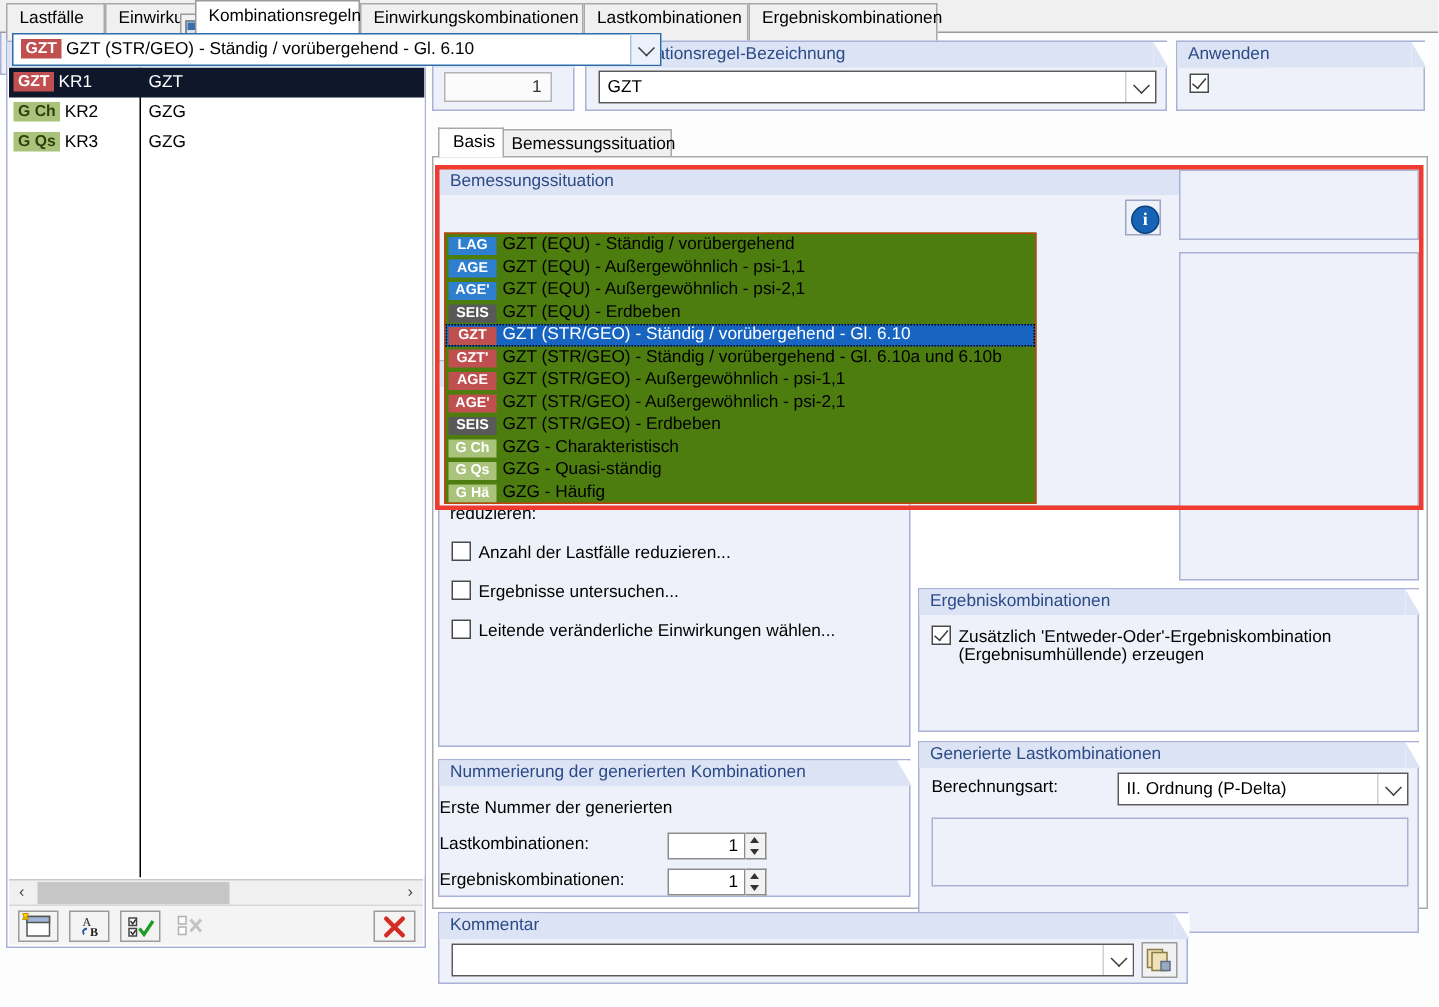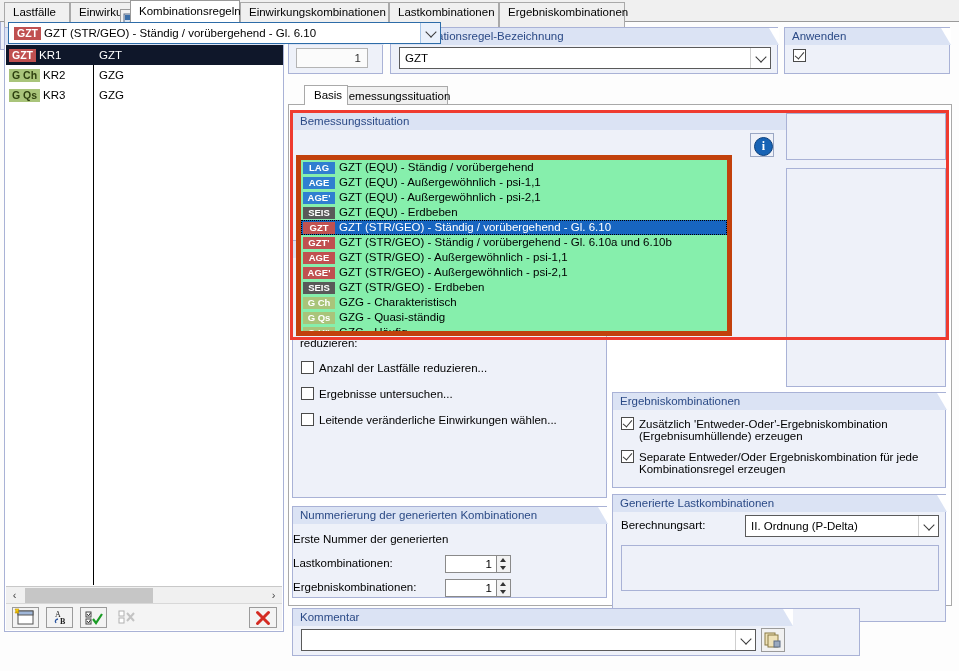--- a/index.html
+++ b/index.html
@@ -97,22 +97,22 @@
   #bem-combo{position:absolute;left:8px;top:22px;width:433px;height:22px;box-sizing:border-box;
              border:1px solid #2d6ca8;background:#fff;z-index:41;}
   #bem-combo .cbtn{background:#eaf1fb;border-left:1px solid #a6c5e6;}
   #info-btn{position:absolute;left:750px;top:133px;width:24px;height:24px;box-sizing:border-box;
             border:1px solid #9aa7c4;background:#eef1f9;z-index:42;}
   .infocircle{position:absolute;left:3px;top:3px;width:17px;height:17px;border-radius:50%;
      background:#1763b5;border:1px solid #0c407c;color:#fff;font-weight:bold;font-size:12px;
      line-height:16px;text-align:center;font-family:"Liberation Serif",serif;}
 
   
-  #ddlist{position:absolute;left:296px;top:155px;width:436px;height:181px;
-          background:#86efac;border:5px solid #c2410c;z-index:45;overflow:hidden;box-sizing:border-box;}
+  #ddlist{position:absolute;left:296px;top:155px;width:395px;height:181px;
+          background:#4d7c0f;border:1px solid #c2410c;z-index:45;overflow:hidden;box-sizing:border-box;}
   .dditem{position:relative;height:15px;line-height:15px;white-space:nowrap;padding-left:2px;font-size:11.5px;}
   .dditem.sel{background:#1765c0;color:#fff;outline:1px dotted #000;outline-offset:-1px;}
   .dditem .dbadge{display:inline-block;min-width:28px;text-align:center;padding:0 2px;
      font-size:9.5px;font-weight:bold;line-height:12px;color:#fff;margin-right:4px;vertical-align:middle;}
   .dd-lab{vertical-align:middle;}
 
   
   #red-group{left:292px;top:240px;width:315px;height:258px;}
   #red-head{width:305px;}
   #red-corner{left:305px;}
@@ -146,21 +146,21 @@
   #ek-corner{left:324px;}
   #gl-group{left:612px;top:494px;width:334px;height:128px;}
   #gl-head{width:324px;}
   #gl-corner{left:324px;}
   #ber-label{position:absolute;left:8px;top:24px;}
   #ber-combo{left:132px;top:20px;width:194px;height:22px;}
   #gl-inner{position:absolute;left:8px;top:50px;width:318px;height:46px;box-sizing:border-box;
      border:1px solid #a9b2d6;background:#eef1f9;}
 
   
-  #kom-group{left:292px;top:608px;width:568px;height:48px;padding-left:37px;}
+  #kom-group{left:292px;top:608px;width:500px;height:48px;padding-left:37px;}
   #kom-head{width:490px;}
   #kom-corner{left:490px;}
   #kom-combo{left:8px;top:20px;width:455px;height:22px;}
   #kom-btn{position:absolute;left:468px;top:19px;width:24px;height:24px;box-sizing:border-box;
      border:1px solid #9b9b9b;background:#f1f1f1;}
 
   #right-group{left:796px;top:608px;width:154px;height:48px;background:#eef1f9;border:1px solid #a9b2d6;}
   #right-btn{position:absolute;left:120px;top:9px;width:26px;height:24px;box-sizing:border-box;
      border:1px solid #9b9b9b;background:#f1f1f1;}
 
@@ -267,21 +267,21 @@
     </div>
   </div>
 
   <div class="group" id="anw-group">
     <div class="grp-head" id="anw-head"></div>
     <div class="grp-corner" id="anw-corner"></div>
     <div class="gtitle">Anwenden</div>
     <span id="anw-chk" class="chk on"></span>
   </div>
 
-  <div class="itab active" style="left:304px;top:85px;width:44px;text-align:right;"><span>Basis</span></div>
+  <div class="itab active" style="left:292px;top:85px;width:44px;text-align:right;"><span>Basis</span></div>
   <div class="itab" style="left:331px;top:86px;width:117px;"><span>Bemessungssituation</span></div>
   <div id="panel"></div>
 
   <div class="group" id="bem-group">
     <div class="grp-head" id="bem-head"></div>
     <div class="grp-corner" id="bem-corner"></div>
     <div class="gtitle">Bemessungssituation</div>
     <div id="bem-en">EN 1990 | CEN</div>
   </div>
 
@@ -361,24 +361,20 @@
   <div class="group" id="rt2"></div>
 
   <div class="group" id="ek-group">
     <div class="grp-head" id="ek-head"></div>
     <div class="grp-corner" id="ek-corner"></div>
     <div class="gtitle">Ergebniskombinationen</div>
     <div class="ckrow" style="top:24px;">
       <span class="chk on"></span><span>Zusätzlich 'Entweder-Oder'-Ergebniskombination</span>
       <div style="padding-left:18px;">(Ergebnisumhüllende) erzeugen</div>
     </div>
-    <div class="ckrow" style="top:57px;">
-      <span class="chk on"></span><span>Separate Entweder/Oder Ergebniskombination für jede</span>
-      <div style="padding-left:18px;">Kombinationsregel  erzeugen</div>
-    </div>
   </div>
 
   <div class="group" id="gl-group">
     <div class="grp-head" id="gl-head"></div>
     <div class="grp-corner" id="gl-corner"></div>
     <div class="gtitle">Generierte Lastkombinationen</div>
     <div id="ber-label">Berechnungsart:</div>
     <div class="combo" id="ber-combo">
       <span class="ctext">II. Ordnung (P-Delta)</span>
       <span class="cbtn">

